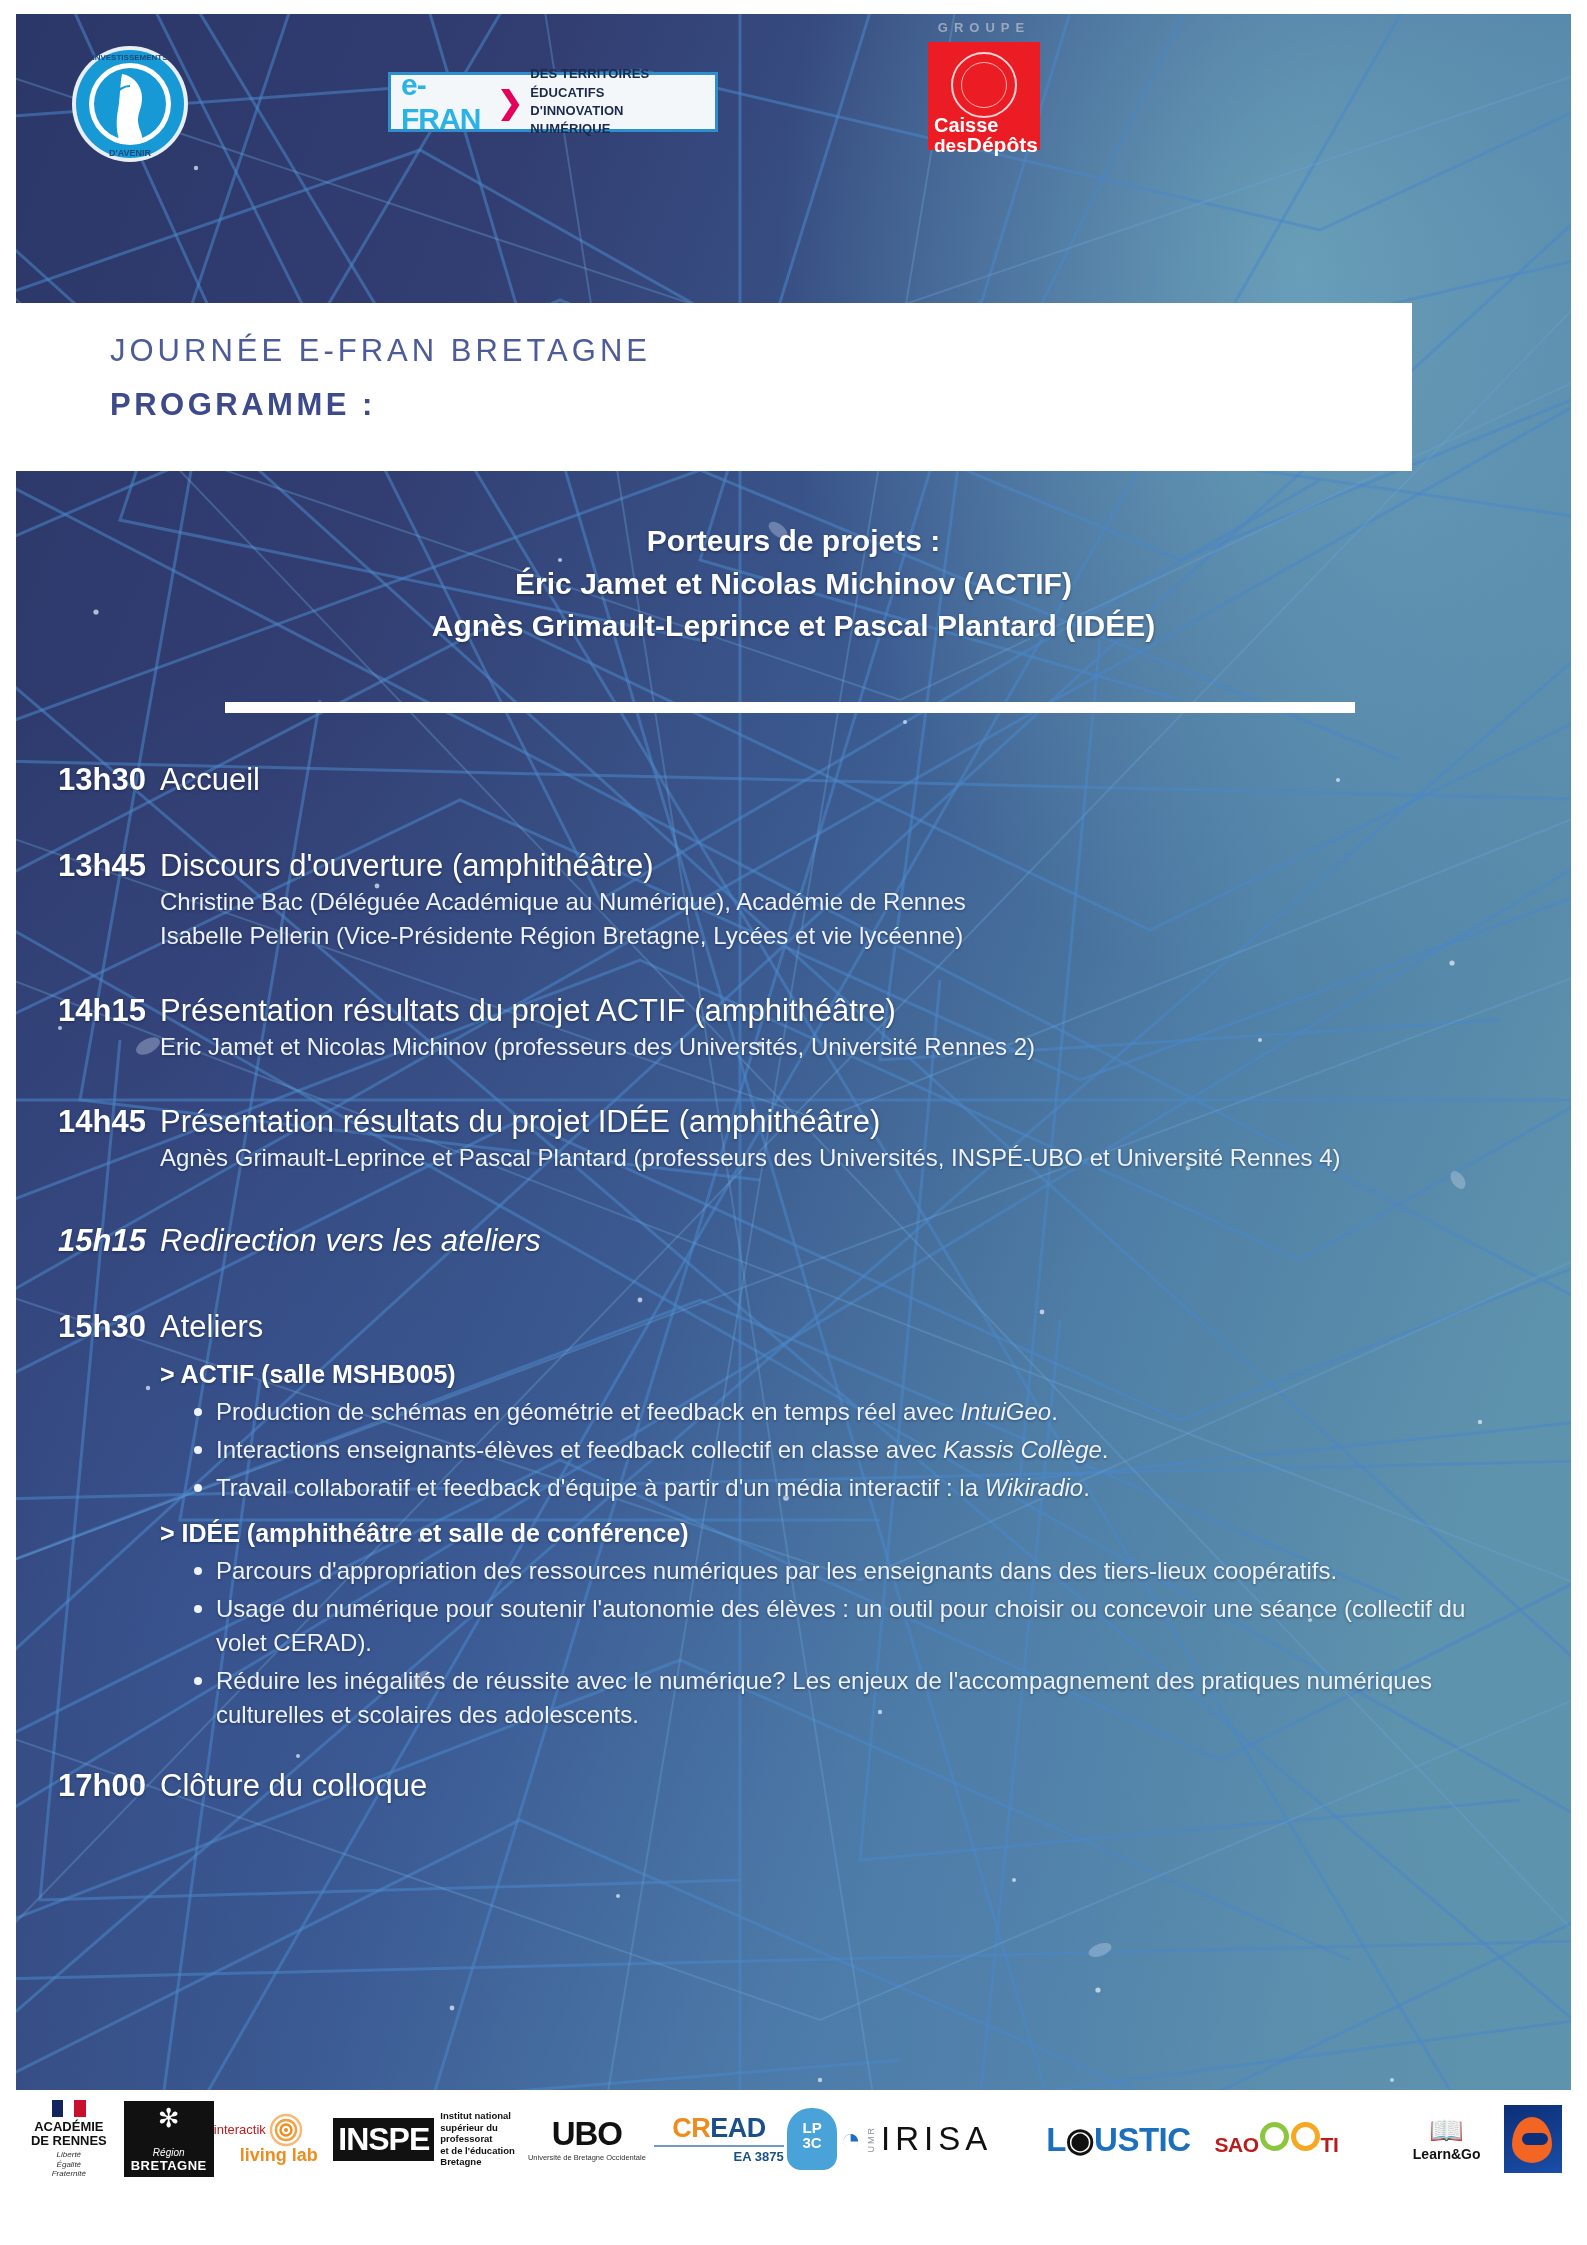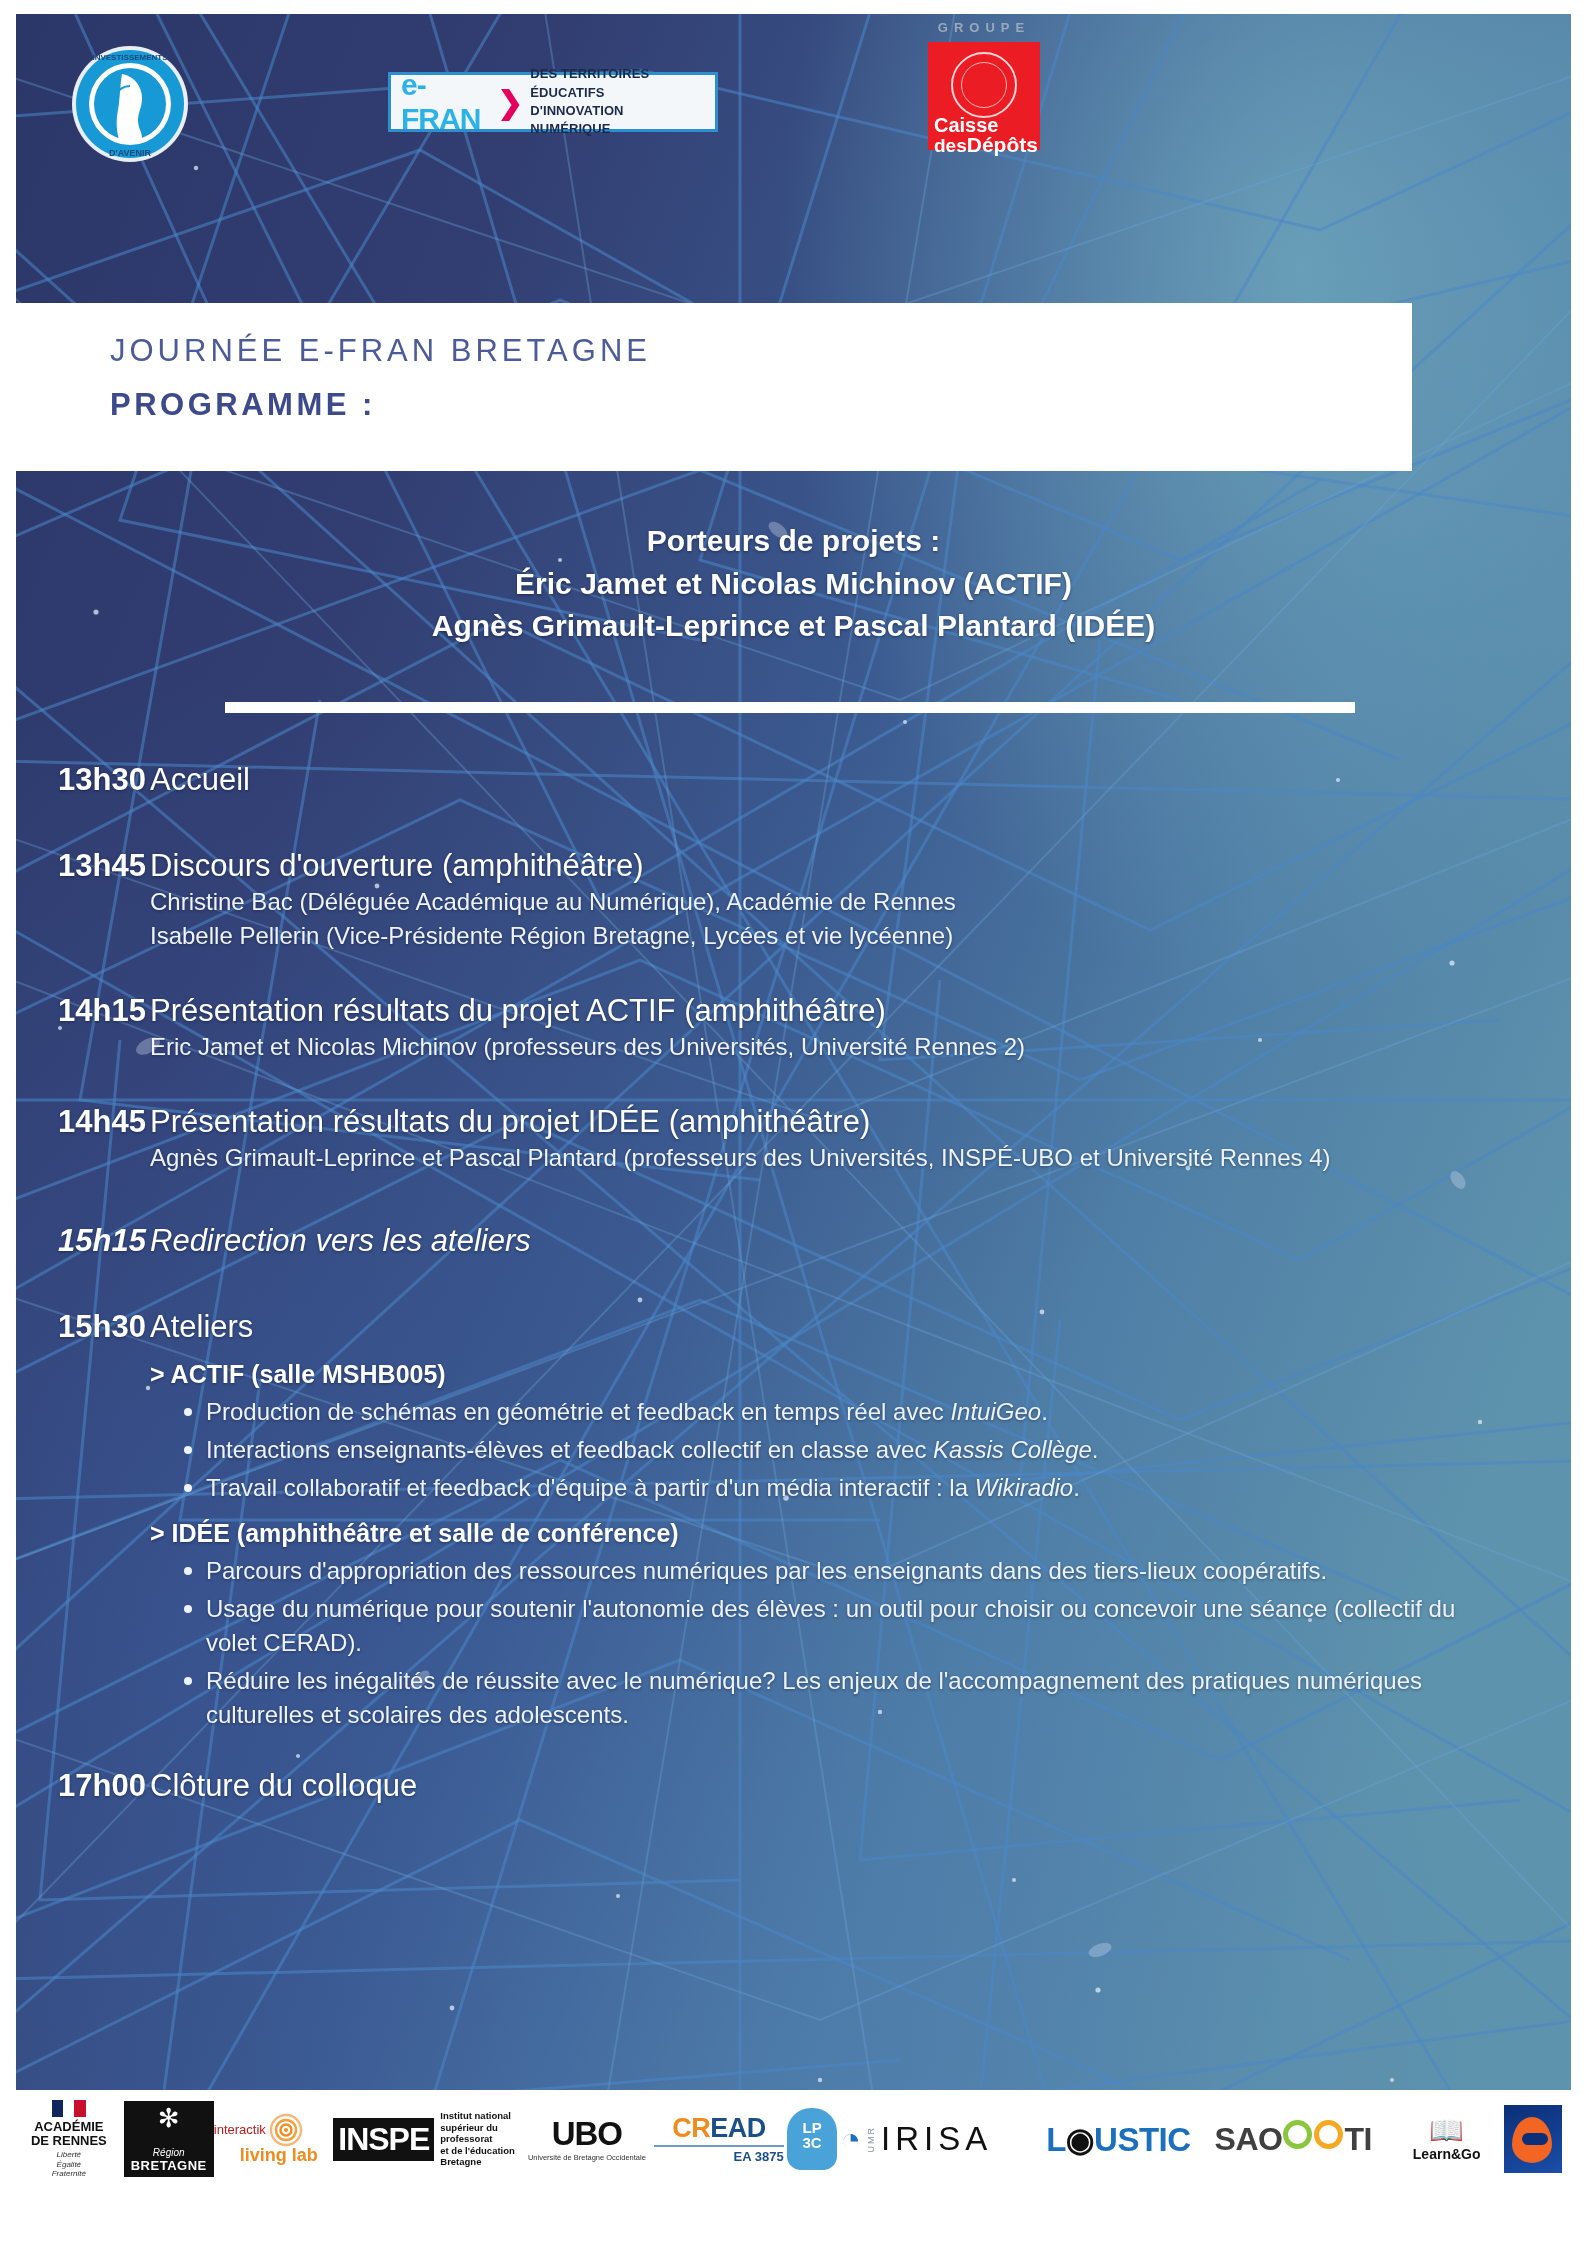--- a/index.html
+++ b/index.html
@@ -97,21 +97,21 @@
     position:absolute;left:0;top:520px;width:1587px;text-align:center;
     color:#ffffff;font-weight:bold;font-size:30px;line-height:1.42;
     text-shadow:0 1px 3px rgba(10,20,50,.55);
   }
   .rule{
     position:absolute;left:225px;top:702px;width:1130px;height:11px;
     background:#ffffff;
   }
 
   .sched{position:absolute;left:0;top:760px;width:1587px;}
-  .row{position:relative;display:flex;margin-bottom:0;}
+  .row{position:relative;display:flex;margin-bottom:0;gap:10px;}
   .time{
     width:150px;flex:0 0 150px;text-align:left;padding-left:58px;
     box-sizing:border-box;
     color:#ffffff;font-weight:bold;font-size:31px;line-height:1.28;
     text-shadow:0 1px 3px rgba(10,20,50,.5);
   }
   .time.italic{font-style:italic;}
   .body{flex:1 1 auto;padding-right:80px;}
   .ev-title{
     color:#ffffff;font-weight:normal;font-size:31px;line-height:1.28;
@@ -199,21 +199,21 @@
   .irisa-g{color:#1b6fbd;font-size:34px;font-weight:bold;}
   .irisa-umr{color:#8a9097;font-size:9px;letter-spacing:2px;
     writing-mode:vertical-rl;transform:rotate(180deg);margin:0 5px;}
   .irisa-w{color:#111;font-size:33px;letter-spacing:5px;}
 
   .lg-loustic{width:172px;}
   .lou-w{font-size:33px;font-weight:bold;letter-spacing:-0.5px;}
   .lou-w .b{color:#1b6fbd;} .lou-w .d{color:#111;}
 
   .lg-saooti{width:178px;}
-  .sa-w{font-size:32px;font-weight:bold;color:#404040;letter-spacing:-0.5px;}
+  .sa-w{font-size:21px;font-weight:bold;color:#b91c1c;letter-spacing:-0.5px;}
   .sa-dot{display:inline-block;width:19px;height:19px;border-radius:50%;
     border:5px solid #8cc63f;vertical-align:1px;margin:0 1px;}
   .sa-dot2{border-color:#f7a823;}
 
   .lg-learngo{flex-direction:column;justify-content:center;width:118px;}
   .lng-book{font-size:28px;color:#4aa8a8;line-height:1;}
   .lng-w{color:#111;font-size:14px;font-weight:bold;margin-top:1px;}
 
   .lg-e{width:70px;}
   .e-box{width:58px;height:68px;background:linear-gradient(160deg,#0b2f78,#1a4ea8);

